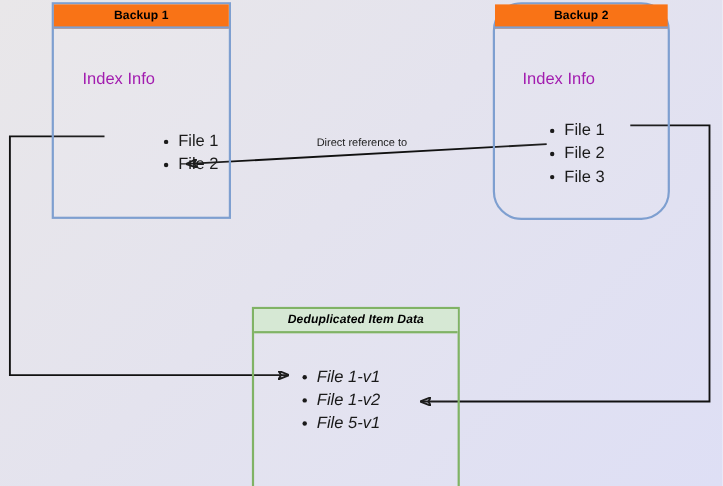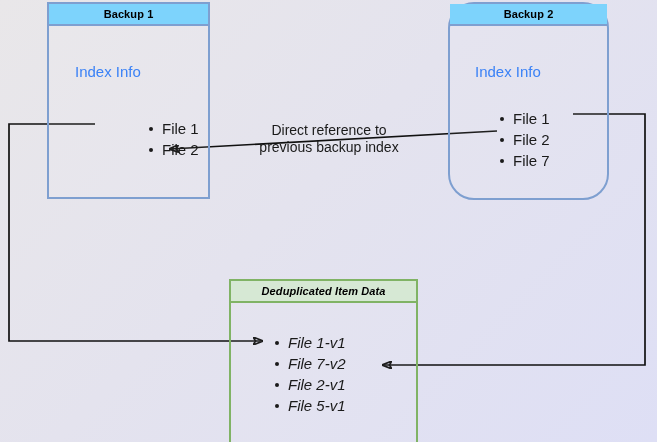--- a/index.html
+++ b/index.html
@@ -43,36 +43,36 @@
     box-sizing: border-box;
     left: 0;
     width: 100%;
   }
   
   .box.blue {
     border: 2px solid #7e9fd0;
     background: rgba(255,255,255,0.06);
   }
   .box.blue .box-header {
-    background: #7dd3fc;
+    background: #f97316;
     border-bottom: 2px solid #7e9fd0;
   }
   
   .box.green {
     border: 2px solid #80b365;
     background: rgba(255,255,255,0.05);
   }
   .box.green .box-header {
     background: #d6e8d4;
     border-bottom: 2px solid #80b365;
   }
   .index-label {
     position: absolute;
     font-size: 15px;
-    color: #3b82f6;
+    color: #a21caf;
     white-space: nowrap;
   }
   .file-list {
     position: absolute;
     margin: 0;
     padding: 0;
     list-style: none;
   }
   .file-list li {
     position: relative;
@@ -87,21 +87,21 @@
     position: absolute;
     left: 1px;
     top: 9px;
     width: 4px;
     height: 4px;
     border-radius: 50%;
     background: #1a1a1a;
   }
   .center-label {
     position: absolute;
-    font-size: 14px;
+    font-size: 10px;
     line-height: 17px;
     color: #1a1a1a;
     text-align: center;
     white-space: nowrap;
   }
   svg.wires {
     position: absolute;
     left: 0;
     top: 0;
     width: 657px;
@@ -148,37 +148,35 @@
     </div>
   </div>
 
   <div class="box blue" style="left:448px; top:2px; width:161px; height:198px;border-radius:26px;">
     <div class="box-header">Backup 2</div>
     <div class="box-body" style="top:22px; height:174px;">
       <div class="index-label" style="left:25px; top:37px;">Index Info</div>
       <ul class="file-list" style="left:49px; top:82px;">
         <li>File 1</li>
         <li>File 2</li>
-        <li>File 7</li>
+        <li>File 3</li>
       </ul>
     </div>
   </div>
 
   <div class="center-label" style="left:249px; top:122px; width:160px;">
     <div>Direct reference to</div>
-    <div>previous backup index</div>
   </div>
 
   <div class="box green" style="left:229px; top:279px; width:189px; height:182px;font-style:italic;">
     <div class="box-header">Deduplicated Item Data</div>
     <div class="box-body" style="top:22px; height:139px;">
       <div style="position:absolute; left:0; top:0; width:100%; height:100%;">
         <ul class="file-list" style="left:43px; top:29px;">
           <li>File 1-v1</li>
-          <li>File 7-v2</li>
-          <li>File 2-v1</li>
+          <li>File 1-v2</li>
           <li>File 5-v1</li>
         </ul>
       </div>
     </div>
   </div>
 
 </div>
 
 </body></html>

